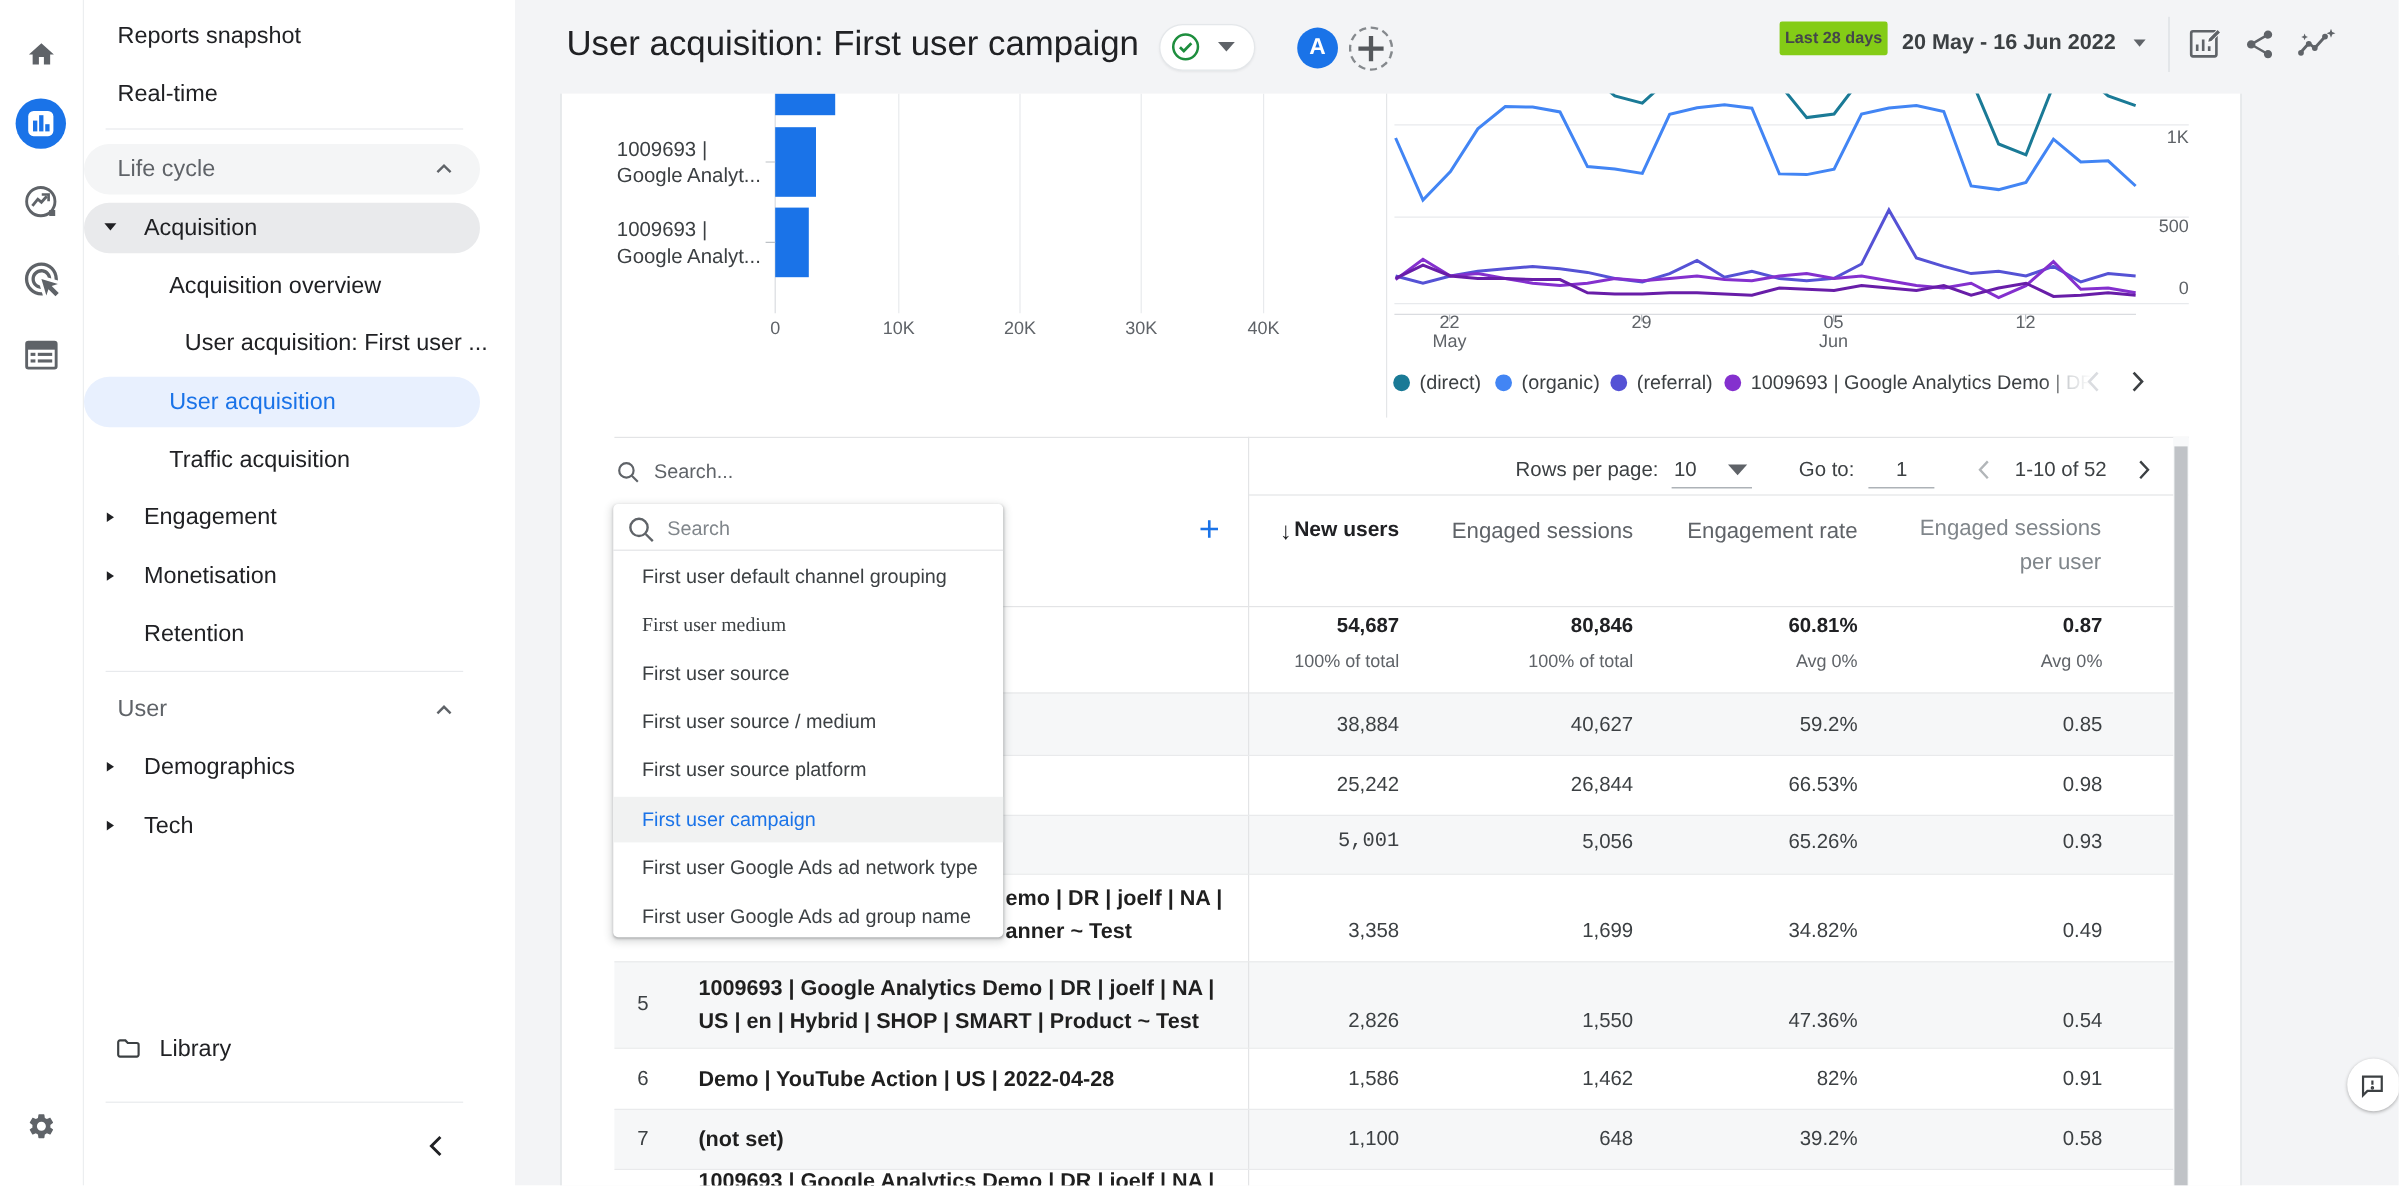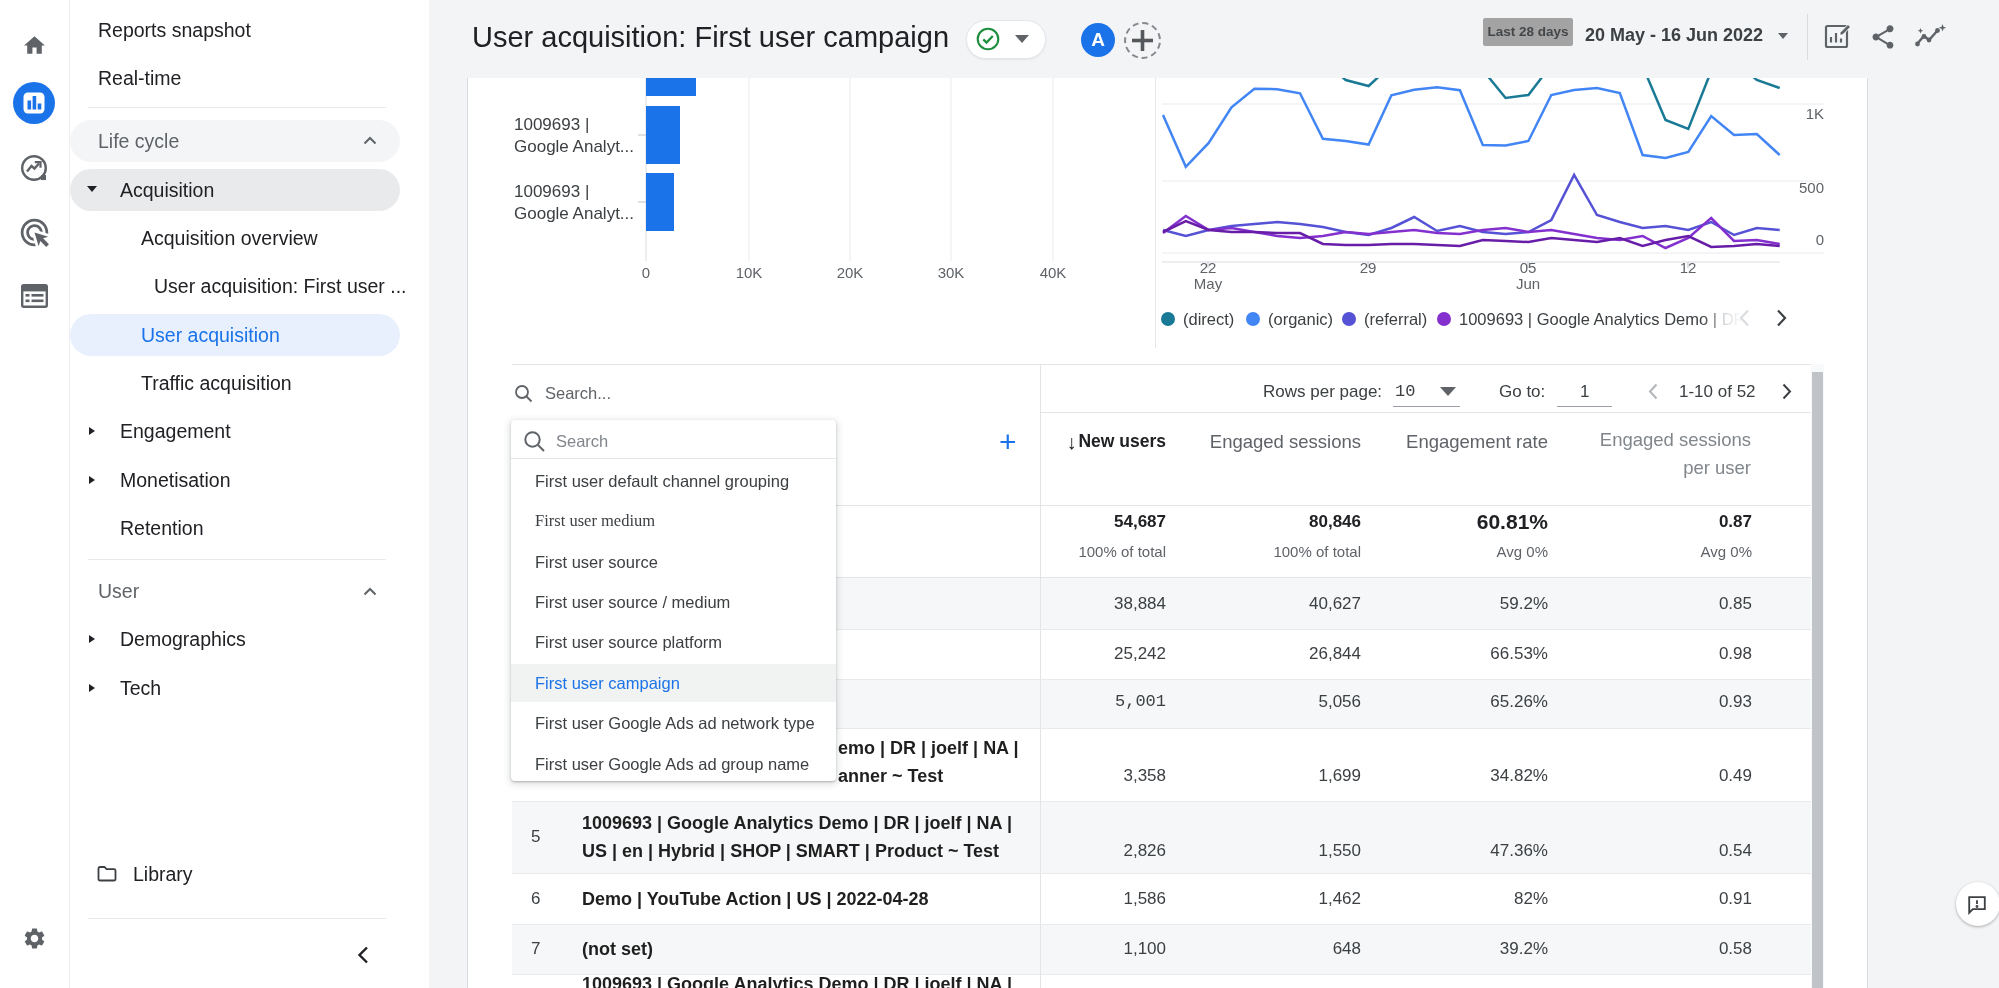--- a/index.html
+++ b/index.html
@@ -107,21 +107,21 @@
       <circle cx="12" cy="12" r="10.3" stroke="#1e8e3e" stroke-width="2.1"></circle>
       <polyline points="7.3,12.4 10.5,15.5 16.8,9" stroke="#1e8e3e" stroke-width="2.3"></polyline>
     </svg>
   <div class="abs" style="left:1015px;top:34.5px;width:0;height:0;border-top:8px solid #5f6368;border-left:7.2px solid transparent;border-right:7.2px solid transparent;"></div>
   <div class="abs" style="left:1081px;top:23px;width:34px;height:34px;border-radius:50%;background:#1a73e8;color:#fff;font-size:19px;font-weight:bold;text-align:center;line-height:34px;">A</div>
   <div class="abs" style="left:1124px;top:22px;width:37px;height:37px;border:2px dashed #85898d;border-radius:50%;"></div>
   <svg style="position:absolute;left:1124px;top:22px;" width="37" height="37" viewBox="0 0 37 37">
       <line x1="18.5" y1="8" x2="18.5" y2="29" stroke="#55585c" stroke-width="3.6"></line>
       <line x1="8" y1="18.5" x2="29" y2="18.5" stroke="#55585c" stroke-width="3.6"></line>
     </svg>
-  <div class="abs" style="left:1483px;top:18px;width:90px;height:28px;background:#a3a3a3;border-radius:2px;color:#44474a;font-size:13.5px;font-weight:bold;text-align:center;line-height:28px;">Last 28 days</div>
+  <div class="abs" style="left:1483px;top:18px;width:90px;height:28px;background:#84cc16;border-radius:2px;color:#44474a;font-size:13.5px;font-weight:bold;text-align:center;line-height:28px;">Last 28 days</div>
   <div class="t" style="left:1585px;top:25px;font-size:18px;font-weight:bold;color:#3c4043;">20 May - 16 Jun 2022</div>
   <div class="tri-d" style="left:1778px;top:33px;border-top-color:#5f6368;"></div>
   <div class="vl" style="left:1807px;top:14px;height:46px;background:#dadce0;"></div>
   <svg style="position:absolute;left:1822px;top:20px;" width="32" height="32" viewBox="0 0 32 32" fill="none" stroke="#5f6368" stroke-width="2.2">
       <rect x="4" y="6" width="21" height="21" rx="1.5"></rect>
       <line x1="9" y1="22.5" x2="9" y2="17"></line>
       <line x1="14" y1="22.5" x2="14" y2="13"></line>
       <line x1="19" y1="22.5" x2="19" y2="18.5"></line>
       <path d="M17.5 12.5 L25.5 4.5 l3 3 L20.5 15.5 l-3.8 0.8 z" fill="#fff" stroke="none"></path>
       <path d="M18.8 12.2 L26 5 l2 2 L20.8 14.2 l-2.6 0.6 z" fill="#5f6368" stroke="none"></path>
@@ -228,21 +228,21 @@
   <div class="hl" style="left:512px;top:924px;width:1312px;background:#e9eaec;"></div>
   <div class="hl" style="left:512px;top:974px;width:1312px;background:#e9eaec;"></div>
 
   <svg style="position:absolute;left:514px;top:384px;" width="19" height="19" viewBox="0 0 19 19" fill="none" stroke="#5f6368" stroke-width="1.8">
       <circle cx="8" cy="8" r="6"></circle>
       <line x1="12.5" y1="12.5" x2="17.5" y2="17.5"></line>
     </svg>
   <div class="t" style="left:545px;top:383px;font-size:16.5px;color:#5f6368;">Search...</div>
 
   <div class="t" style="left:1263px;top:382px;font-size:17px;color:#3c4043;">Rows per page:</div>
-  <div class="t" style="left:1395px;top:382px;font-size:17px;color:#3c4043;font-family:Liberation Mono, monospace;">10</div>
+  <div class="t" style="left:1395px;top:382px;font-size:17px;color:#3c4043;">10</div>
   <div class="hl" style="left:1393px;top:406px;width:67px;background:#9aa0a6;"></div>
   <div class="abs" style="left:1440px;top:387px;width:0;height:0;border-top:9px solid #5f6368;border-left:8px solid transparent;border-right:8px solid transparent;"></div>
   <div class="t" style="left:1499px;top:382px;font-size:17px;color:#3c4043;">Go to:</div>
   <div class="t" style="left:1580px;top:382px;font-size:17px;color:#3c4043;">1</div>
   <div class="hl" style="left:1557px;top:406px;width:55px;background:#9aa0a6;"></div>
   <svg style="position:absolute;left:1648px;top:383px;" width="10" height="17" viewBox="0 0 10 17" fill="none" stroke="#b2b6b9" stroke-width="2">
       <polyline points="8.5,1.5 2,8.5 8.5,15.5"></polyline>
     </svg>
   <div class="t" style="left:1679px;top:382px;font-size:17px;color:#3c4043;">1-10 of 52</div>
   <svg style="position:absolute;left:1782px;top:383px;" width="10" height="17" viewBox="0 0 10 17" fill="none" stroke="#3c4043" stroke-width="2">
@@ -253,21 +253,21 @@
   <div class="t r" style="left:866px;width:300px;top:431px;font-size:17.5px;color:#202124;"><span style="font-size:20px;line-height:20px;vertical-align:-2px;">↓</span><b style="margin-left:2px;">New users</b></div>
   <div class="t r grey" style="left:1061px;width:300px;top:432px;font-size:18.5px;">Engaged sessions</div>
   <div class="t r grey" style="left:1248px;width:300px;top:432px;font-size:18.5px;">Engagement rate</div>
   <div class="t r" style="left:1451px;width:300px;top:430px;font-size:18.5px;color:#80868b;">Engaged sessions</div>
   <div class="t r" style="left:1451px;width:300px;top:458px;font-size:18.5px;color:#80868b;">per user</div>
 
   <div class="t r" style="left:866px;width:300px;top:512px;font-size:17px;font-weight:bold;color:#202124;">54,687</div>
   <div class="t r" style="left:866px;width:300px;top:542px;font-size:15px;color:#5f6368;">100% of total</div>
   <div class="t r" style="left:1061px;width:300px;top:512px;font-size:17px;font-weight:bold;color:#202124;">80,846</div>
   <div class="t r" style="left:1061px;width:300px;top:542px;font-size:15px;color:#5f6368;">100% of total</div>
-  <div class="t r" style="left:1248px;width:300px;top:512px;font-size:21px;font-weight:bold;color:#202124;">60.81%</div>
+  <div class="t r" style="left:1248px;width:300px;top:512px;font-size:17px;font-weight:bold;color:#202124;">60.81%</div>
   <div class="t r" style="left:1248px;width:300px;top:542px;font-size:15px;color:#5f6368;">Avg 0%</div>
   <div class="t r" style="left:1452px;width:300px;top:512px;font-size:17px;font-weight:bold;color:#202124;">0.87</div>
   <div class="t r" style="left:1452px;width:300px;top:542px;font-size:15px;color:#5f6368;">Avg 0%</div>
 
   <div class="t r num" style="left:866px;width:300px;top:594px;">38,884</div>
   <div class="t r num" style="left:1061px;width:300px;top:594px;">40,627</div>
   <div class="t r num" style="left:1248px;width:300px;top:594px;">59.2%</div>
   <div class="t r num" style="left:1452px;width:300px;top:594px;">0.85</div>
   <div class="t r num" style="left:866px;width:300px;top:644px;">25,242</div>
   <div class="t r num" style="left:1061px;width:300px;top:644px;">26,844</div>

